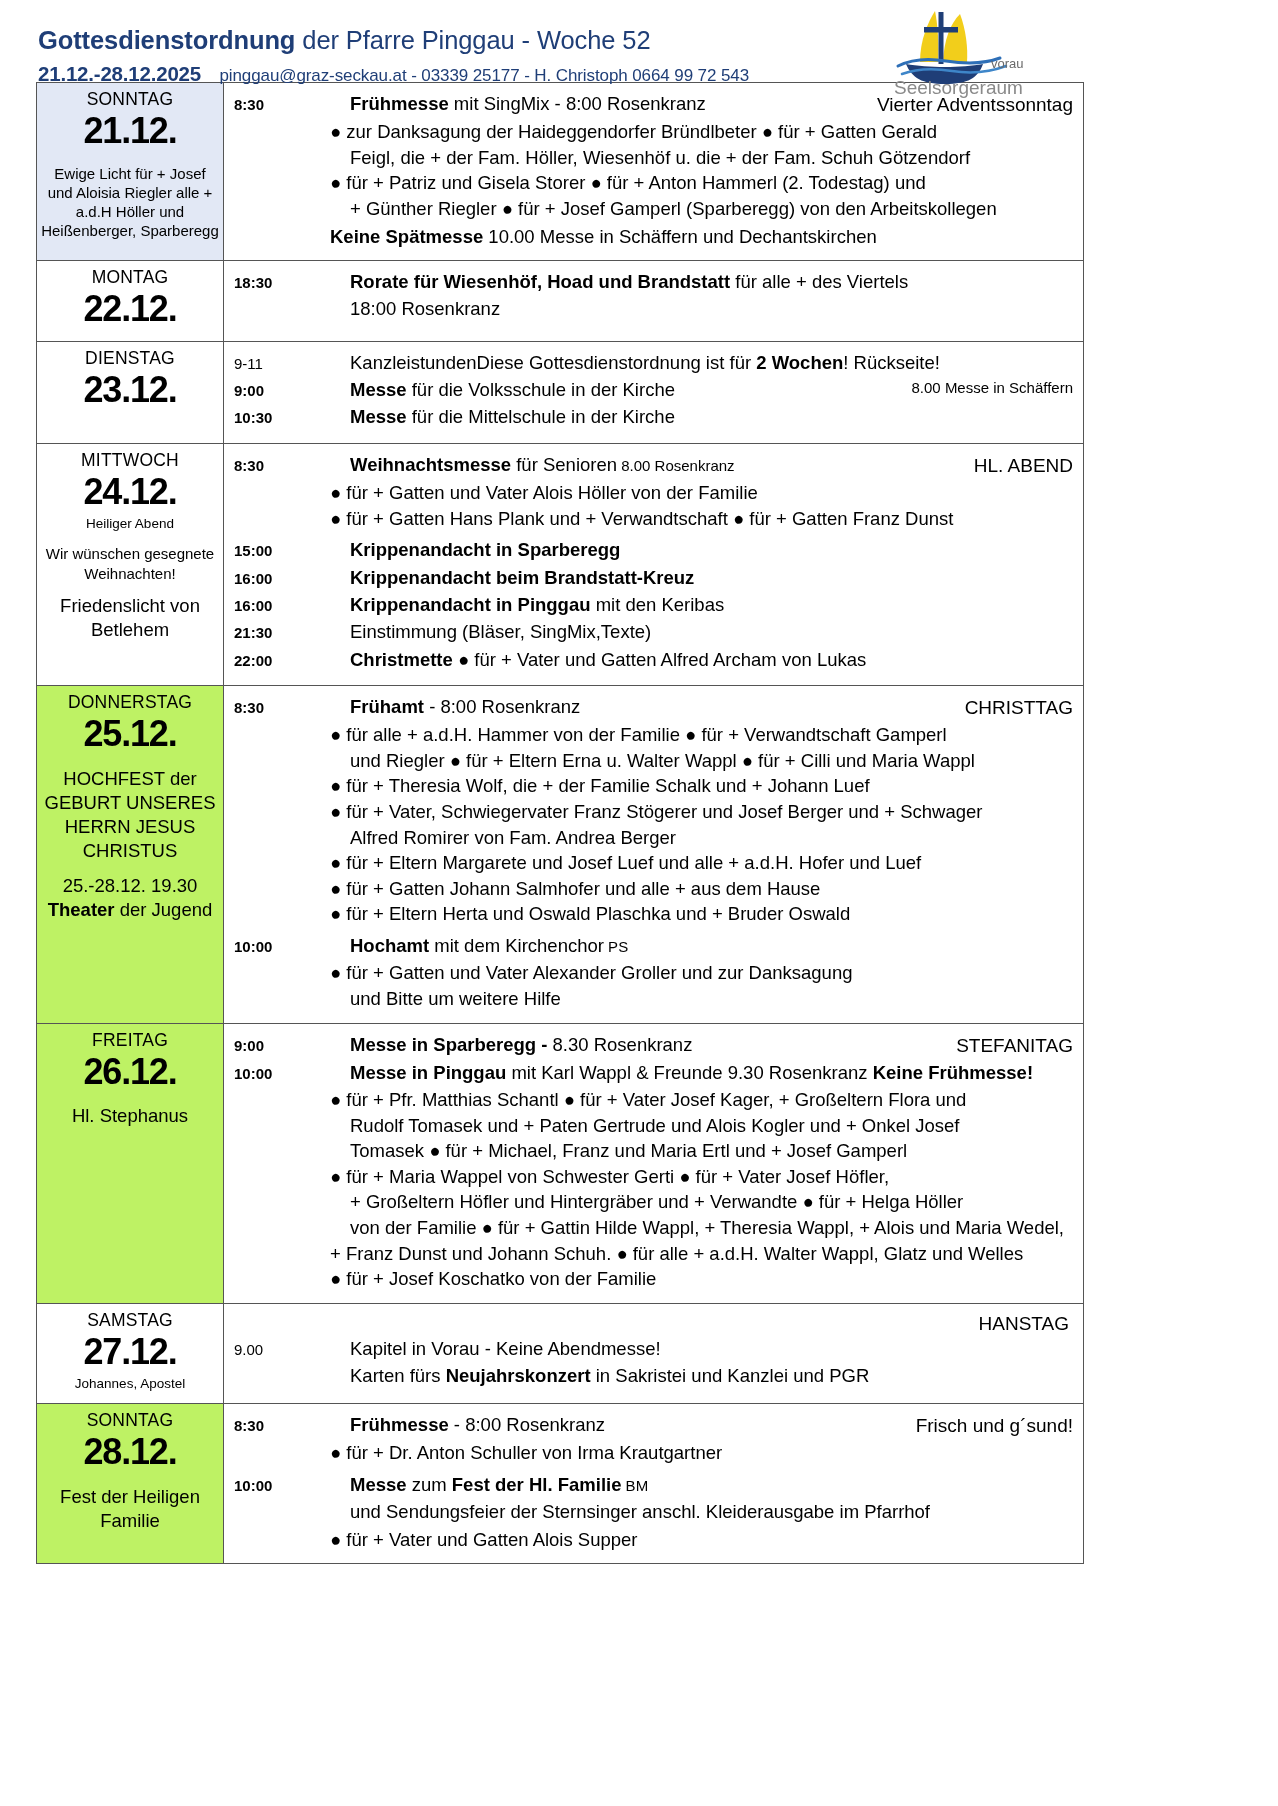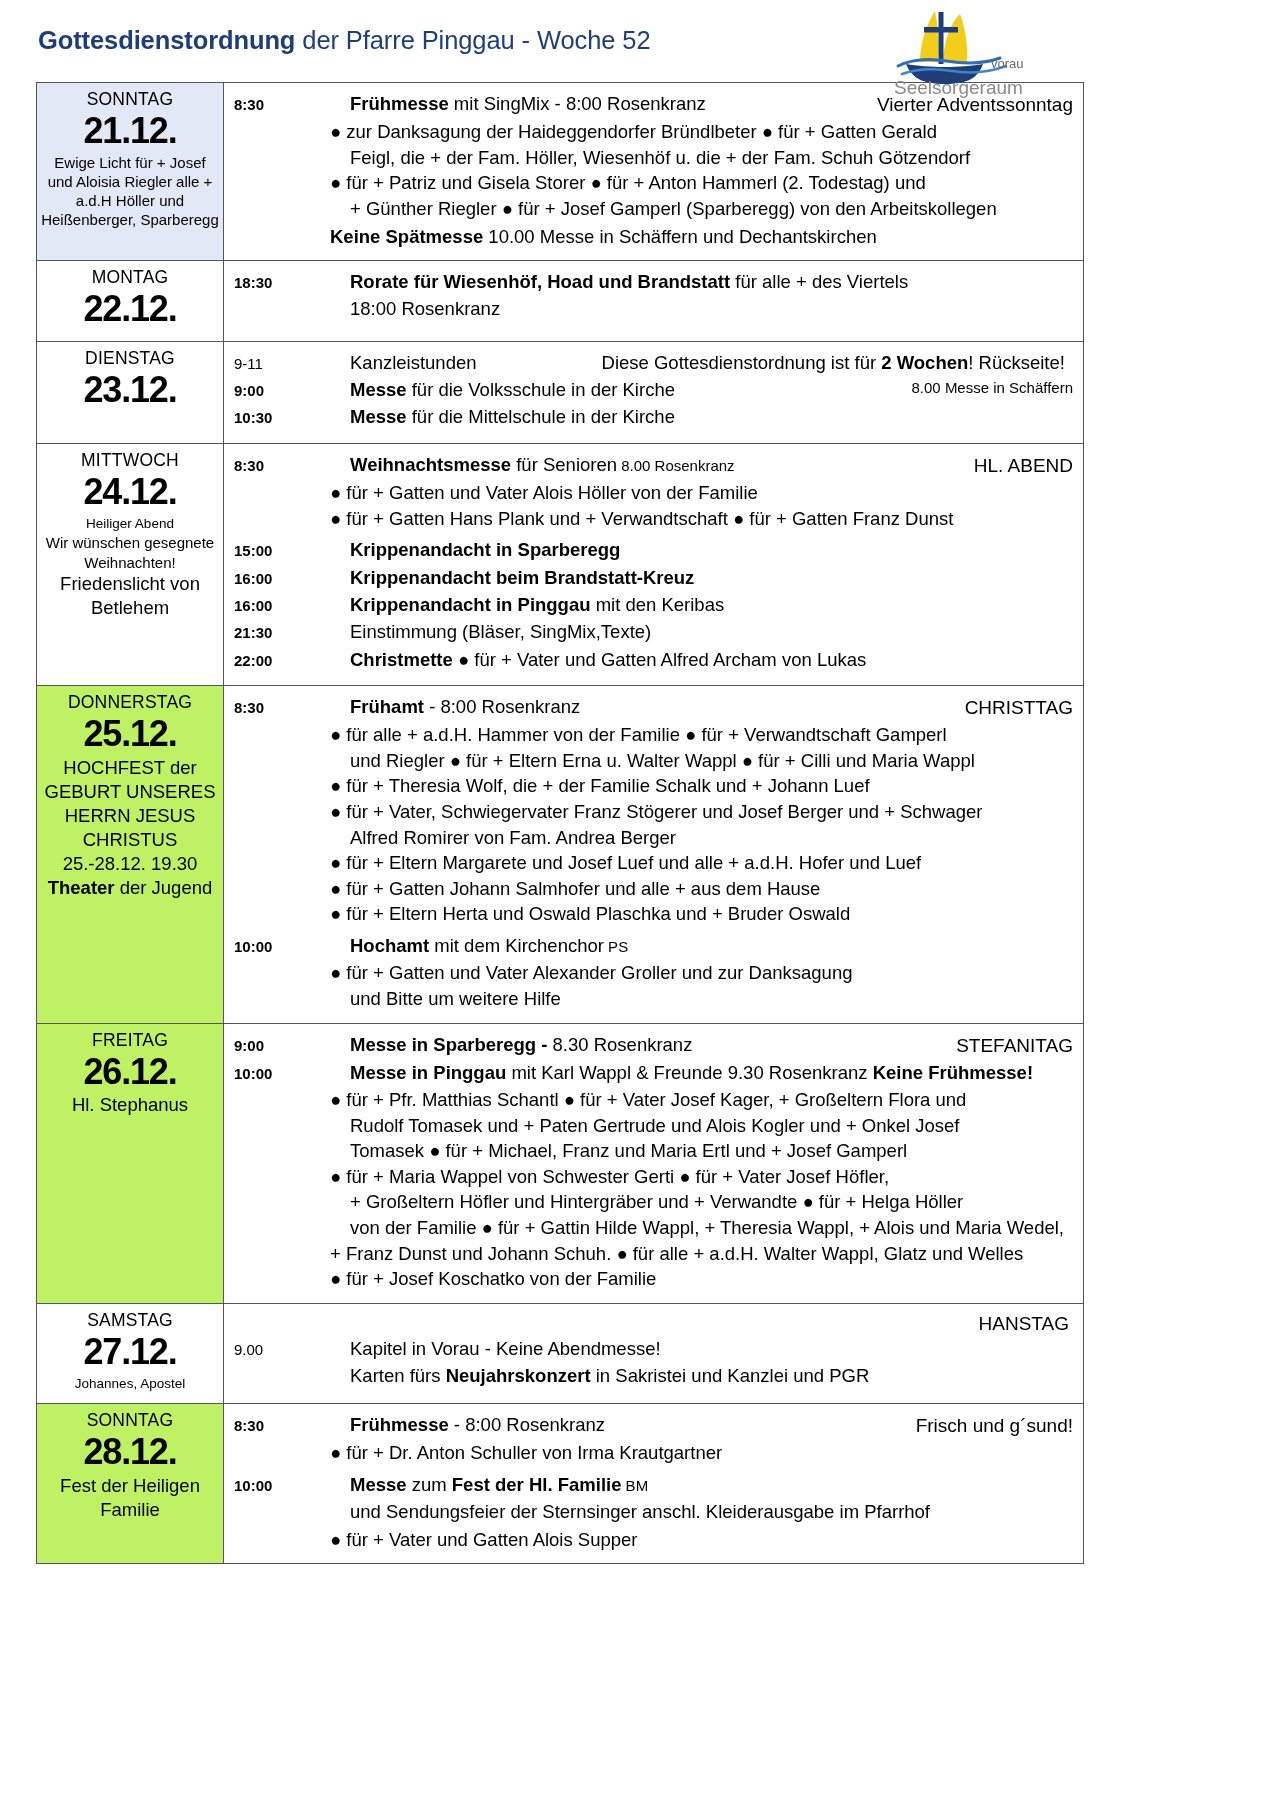--- a/index.html
+++ b/index.html
@@ -93,20 +93,21 @@
     margin-top:1px;
   }
   .daysub{
     font-size:13.5px;
     line-height:1.25;
     margin-top:3px;
   }
   .daynote{
     font-size:15px;
     line-height:1.28;
+    margin-top:11px;
   }
   .daynote.big{font-size:18.5px;line-height:1.3;}
   .daynote b{font-weight:bold;}
 
   
   .ev{
     display:flex;
     align-items:baseline;
     margin:0 0 3px 0;
   }
@@ -152,20 +153,24 @@
 </style>
 </head>
 <body>
 
 <div class="page">
 
   <div class="header">
     <div class="title-line">
       <span class="strong">Gottesdienstordnung</span><span> der Pfarre Pinggau - Woche 52</span>
     </div>
+    <div class="sub-line">
+      <span class="date">21.12.-28.12.2025</span>
+      <span class="contact">pinggau@graz-seckau.at  - 03339 25177 -  H. Christoph 0664 99 72 543</span>
+    </div>
 
     <svg class="logo" viewBox="0 0 190 92">
 
       <path d="M70 56 C70 34 78 16 85 5 C88 20 89 40 88 56 Z" fill="#F2CE1B"></path>
       <path d="M93 56 C94 34 100 18 110 8 C116 24 118 42 117 56 Z" fill="#F2CE1B"></path>
 
       <rect x="88.5" y="6" width="5" height="52" fill="#1F3E77"></rect>
       <rect x="74" y="21" width="34" height="5.5" fill="#1F3E77"></rect>
 
       <path d="M56 58 C78 62 112 62 133 58 C128 72 118 78 95 78 C72 78 62 72 56 58 Z" fill="#1F3E77"></path>
@@ -214,21 +219,21 @@
           </td>
         </tr>
         <tr>
           <td class="daycell">
             <div class="dayname">DIENSTAG</div>
             <div class="daynum">23.12.</div>
           </td>
           <td class="body">
             <div class="ev">
               <div class="time light">9-11</div>
-              <div class="desc"><span>Kanzleistunden</span><span style="margin-left: 125px;"><span>Diese Gottesdienstordnung ist für </span><b>2 Wochen</b><span>! Rückseite!</span></span></div>
+              <div class="desc"><span>Kanzleistunden</span><span style=""><span>Diese Gottesdienstordnung ist für </span><b>2 Wochen</b><span>! Rückseite!</span></span></div>
             </div>
             <div class="ev">
               <div class="time">9:00</div>
               <div class="desc"><span class="right sm">8.00 Messe in Schäffern</span><b>Messe</b><span> für die Volksschule in der Kirche</span></div>
             </div>
             <div class="ev">
               <div class="time">10:30</div>
               <div class="desc"><b>Messe</b><span> für die Mittelschule in der Kirche</span></div>
             </div>
           </td>

